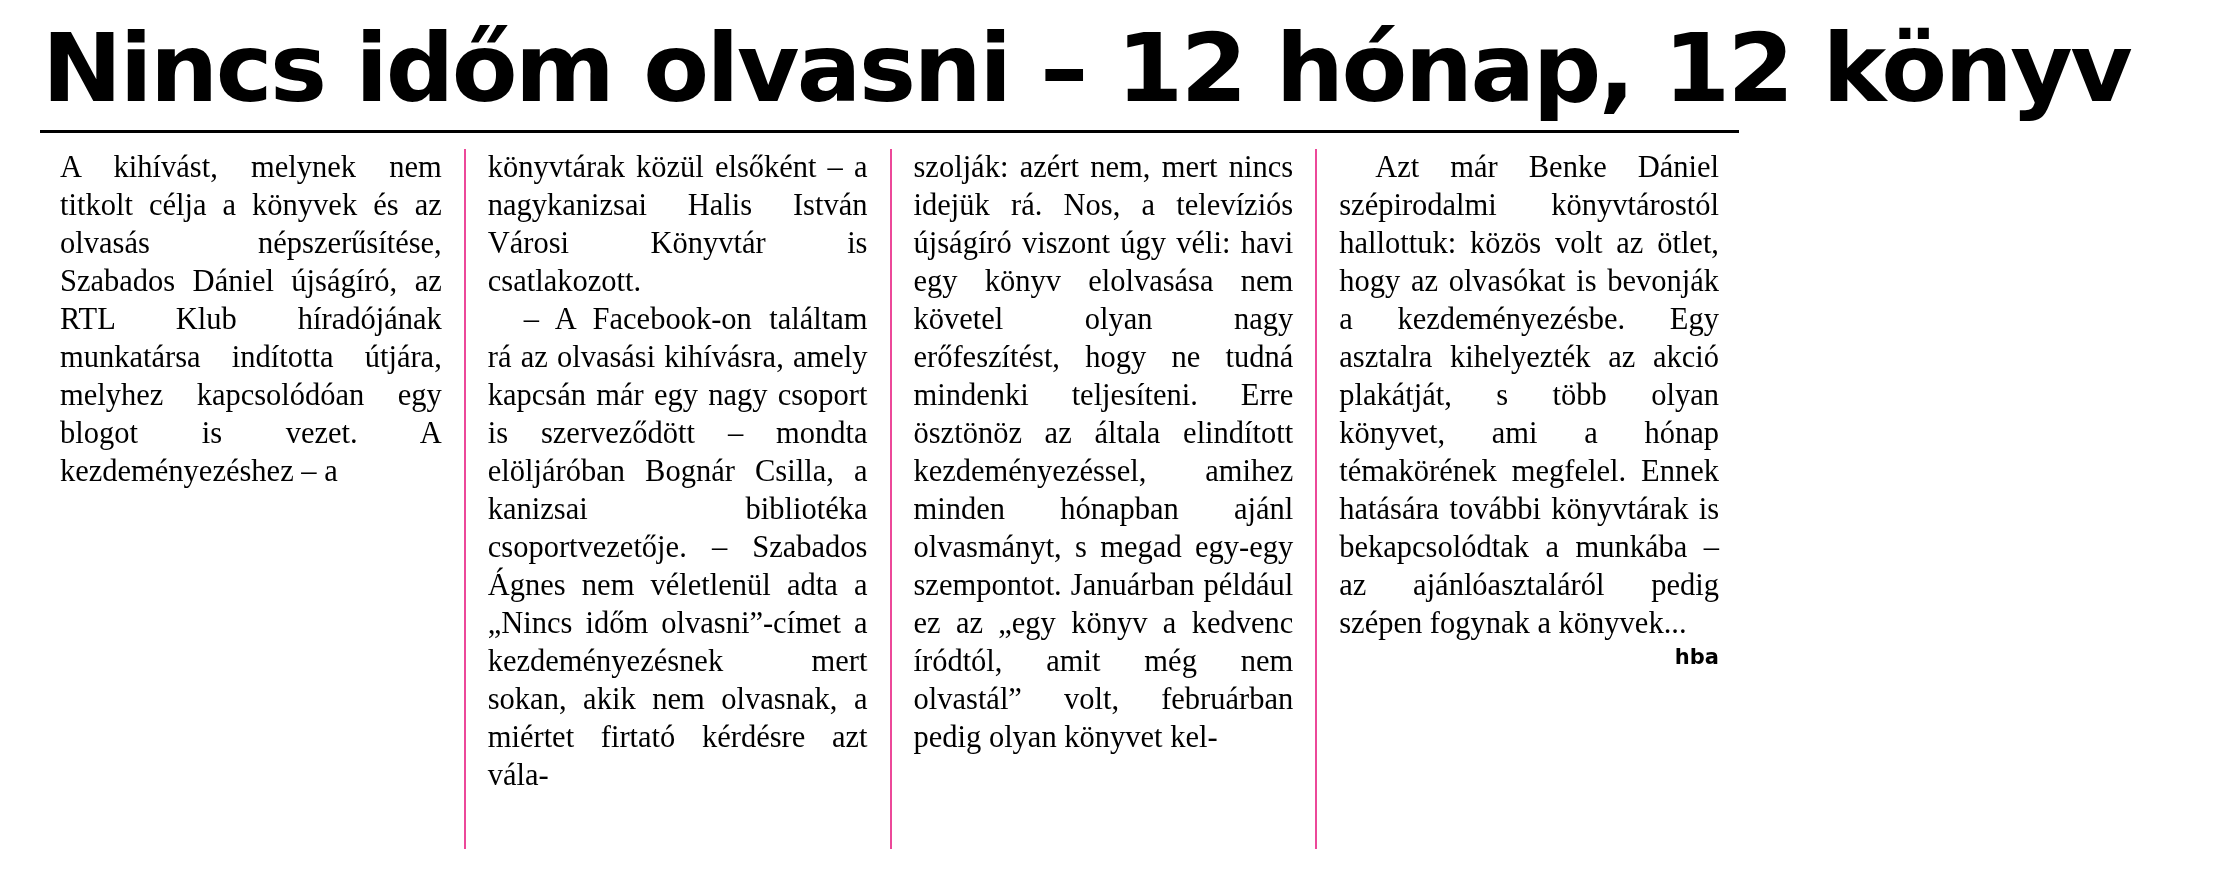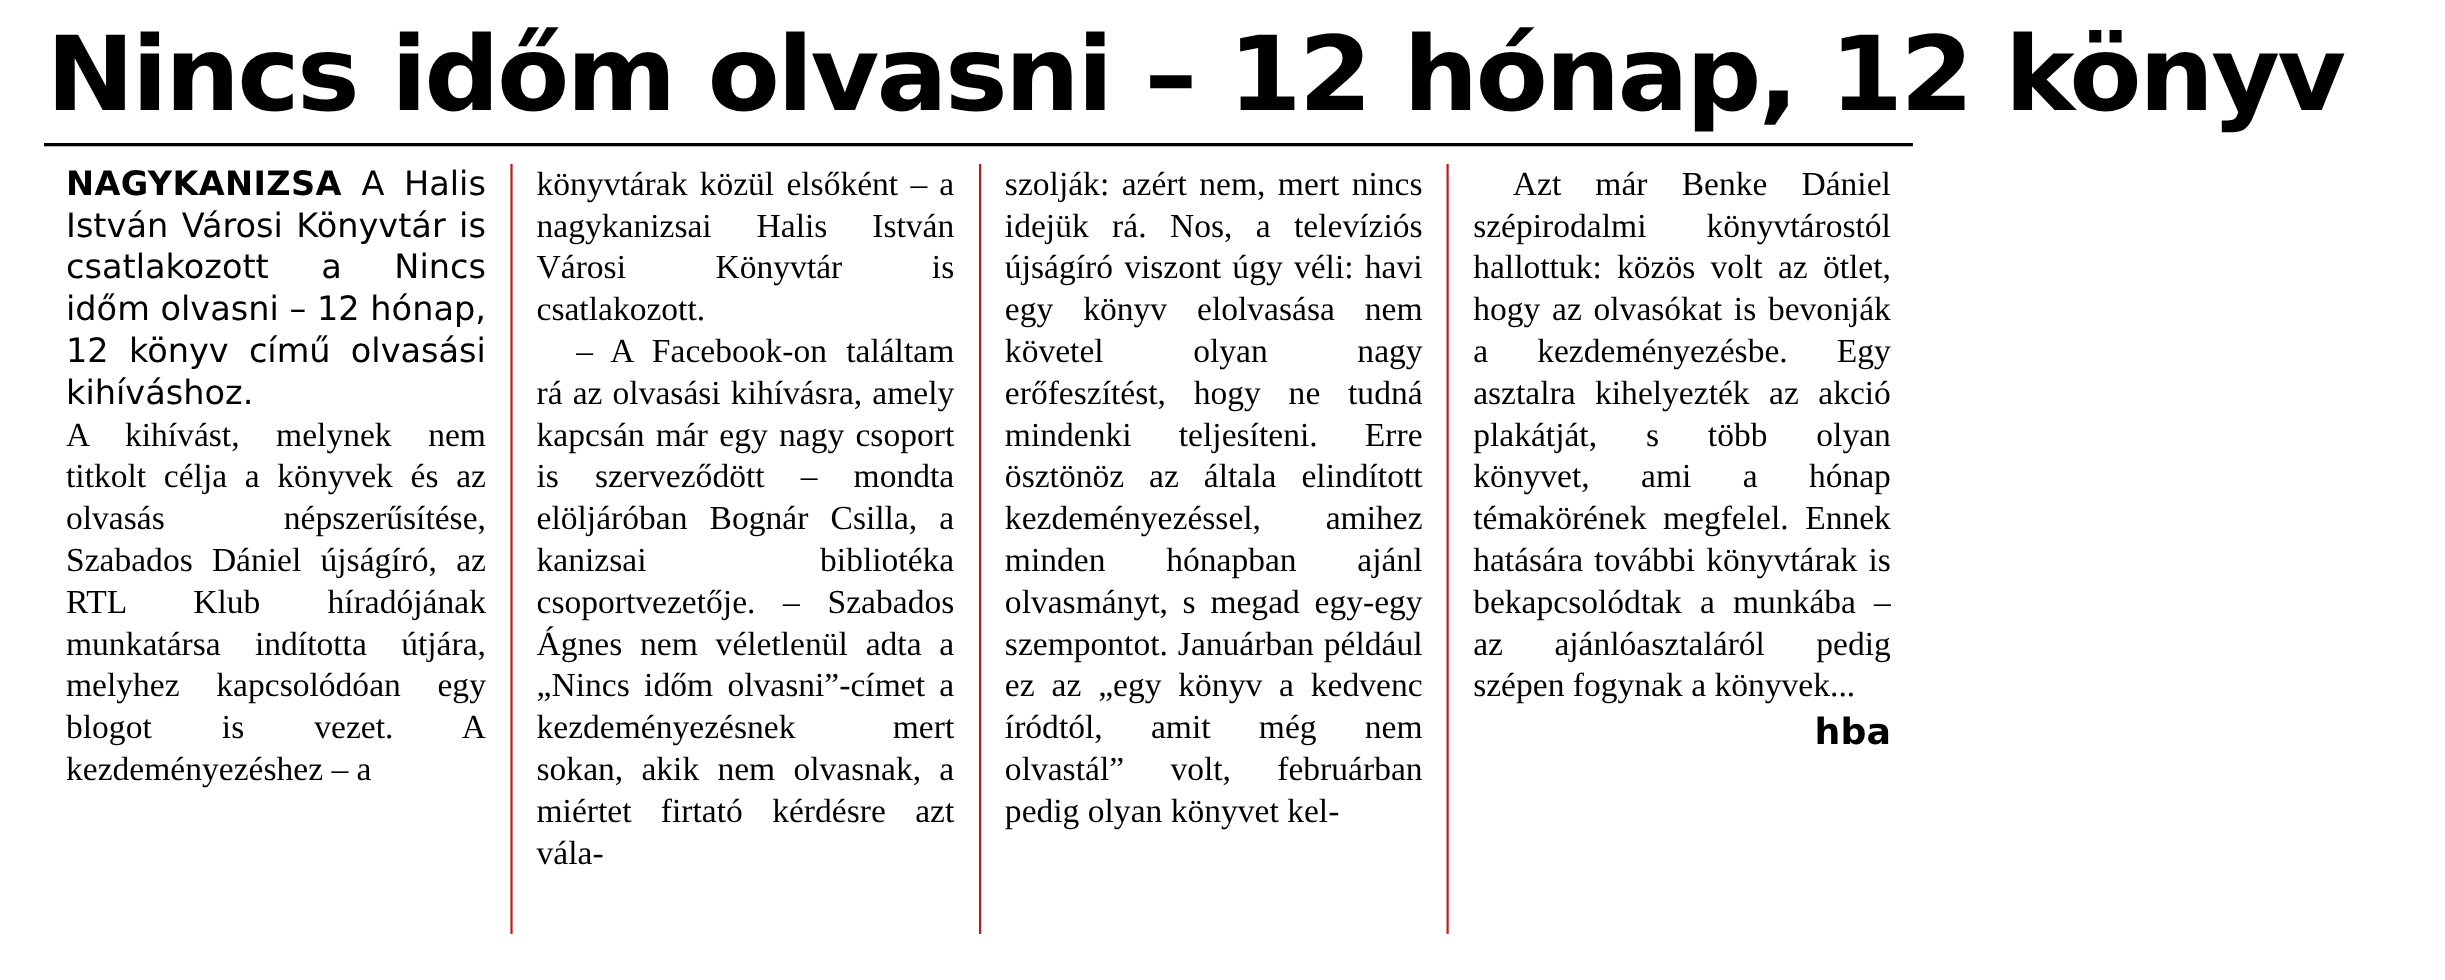--- a/index.html
+++ b/index.html
@@ -46,21 +46,21 @@
     margin: 0 8px;
     height: 700px;
   }
   .col {
     width: 25%;
     box-sizing: border-box;
     padding: 0 22px;
     position: relative;
   }
   .col + .col {
-    border-left: 2px solid #b91c1c;
+    border-left: 2px solid #ec4899;
   }
   .col p {
     margin: 0;
     font-size: 30.5px;
     line-height: 1.245;
     text-align: justify;
     text-justify: inter-word;
     hyphens: manual;
   }
   .col p.indent {
@@ -75,40 +75,37 @@
     margin: 0 0 26px 0;
   }
   .lead .dateline {
     font-weight: 700;
     letter-spacing: 0.3px;
   }
   .italic { }
   .sign {
     font-family: "DejaVu Sans", sans-serif;
     font-weight: 700;
-    font-size: 33px;
+    font-size: 21px;
     text-align: right;
     margin-top: 2px;
   }
 </style>
 </head>
 <body>
 
 <div class="page">
 
   <h1 class="headline">Nincs időm olvasni – 12 hónap, 12 könyv</h1>
 
   <hr class="rule">
 
   <div class="columns">
 
     <div class="col">
-      <p class="lead">
-        <span class="dateline">NAGYKANIZSA</span><span> A Halis István Városi Könyvtár is csatlakozott a Nincs időm olvasni – 12 hónap, 12 könyv című olvasási kihíváshoz.</span>
-      </p>
       <p>
         A kihívást, melynek nem titkolt célja a könyvek és az olvasás népszerűsítése,
         <span class="italic">Szabados Dániel</span>
         újságíró, az RTL Klub híradójának munkatársa indította útjára, melyhez kapcsolódóan egy blogot is vezet. A kezdeményezéshez – a
       </p>
     </div>
 
     <div class="col">
       <p>könyvtárak közül elsőként – a nagykanizsai Halis István Városi Könyvtár is csatlakozott.</p>
       <p class="indent">

